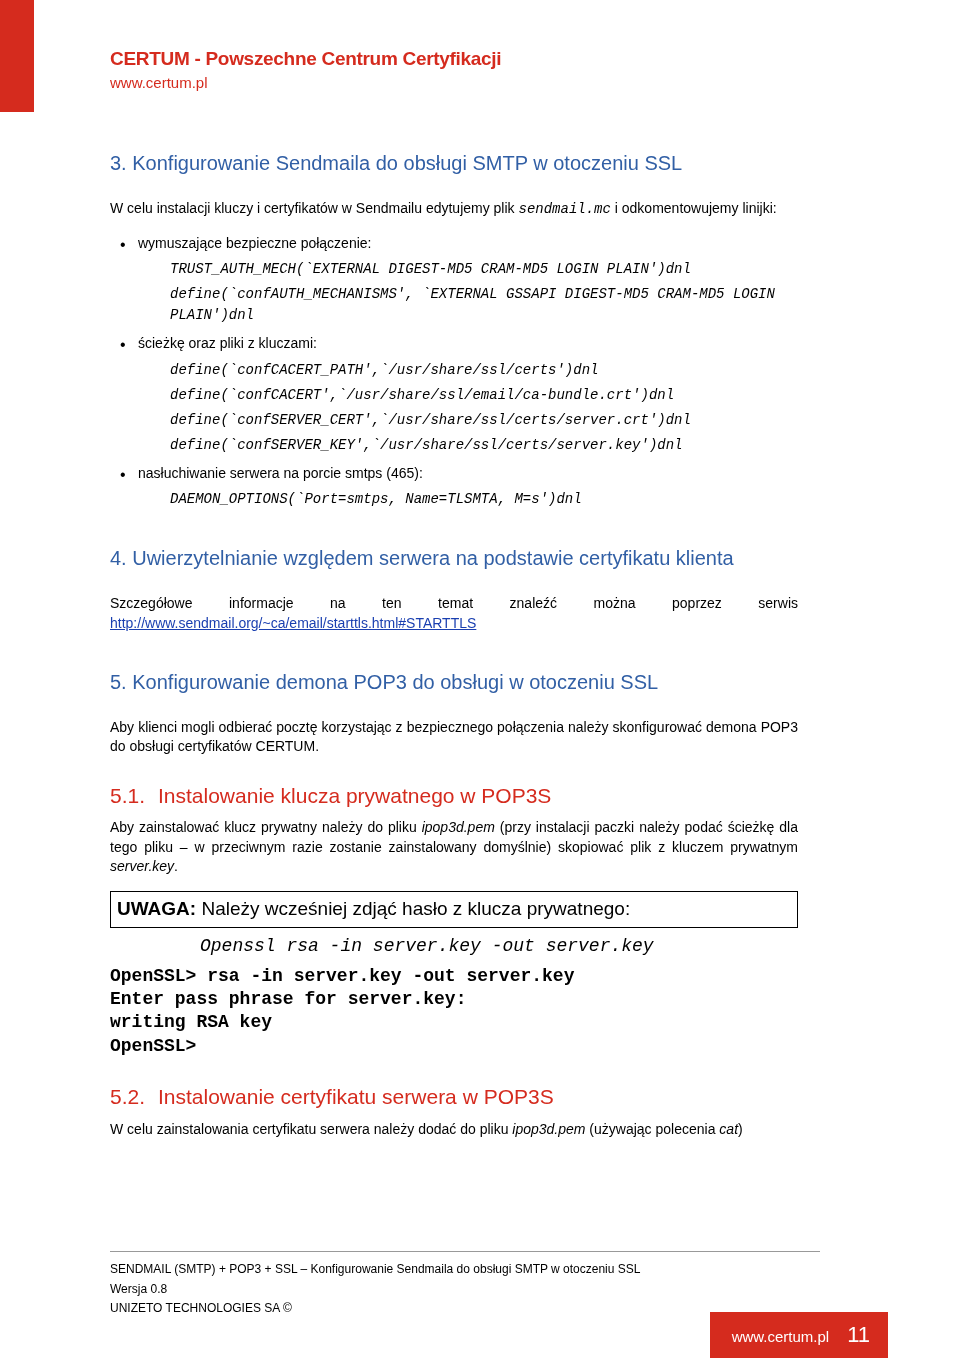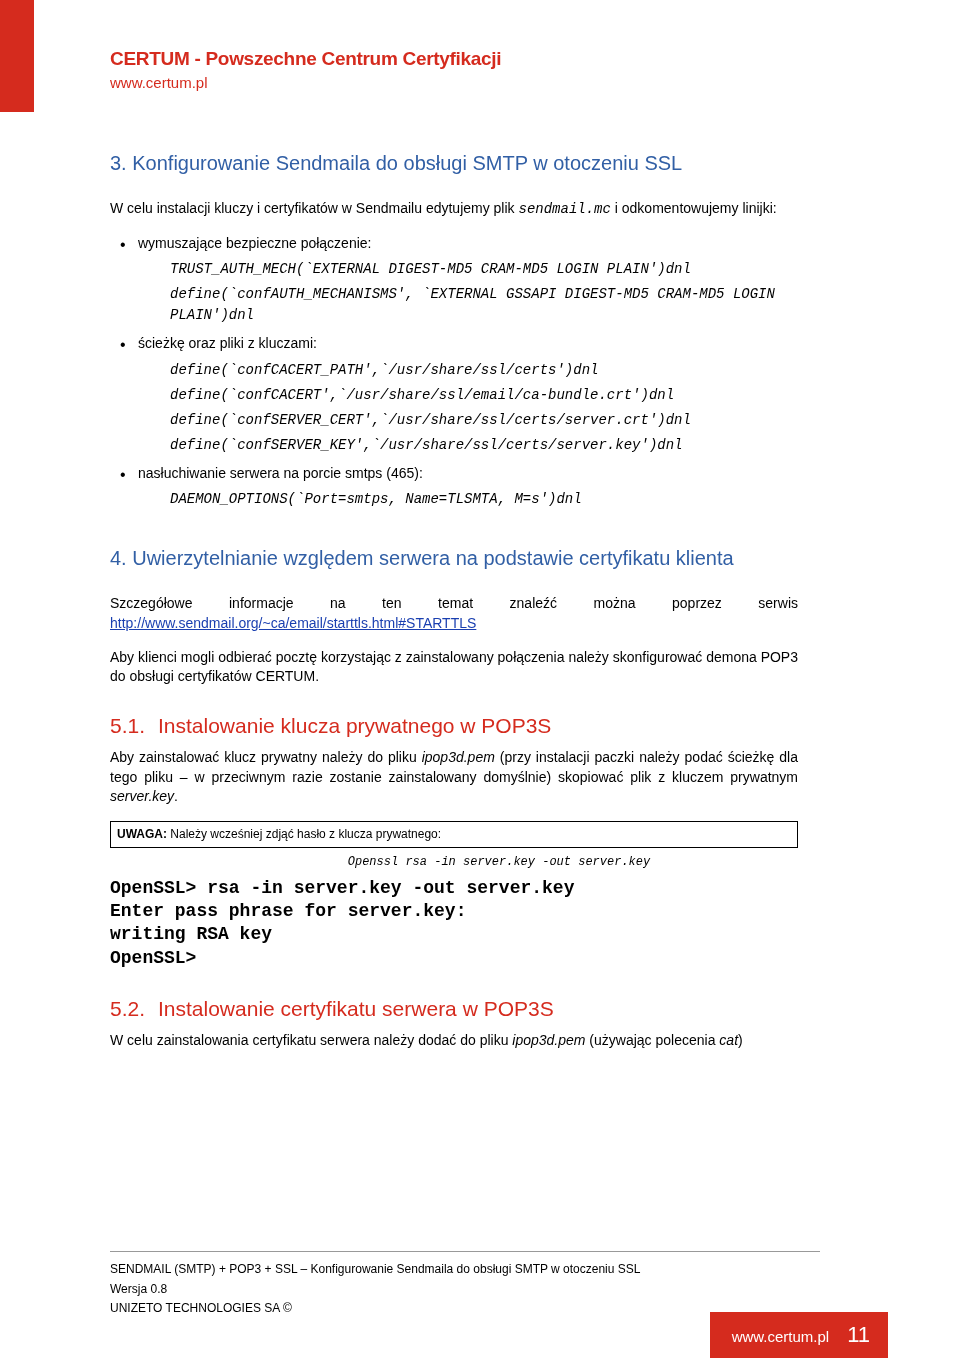--- a/index.html
+++ b/index.html
@@ -103,30 +103,29 @@
     margin: 24px 0 8px 0;
   }
   h3.subsection .num {
     display: inline-block;
     width: 48px;
   }
   .notice-box {
     border: 1px solid #000;
     padding: 4px 6px;
     margin: 8px 0 6px 0;
-    font-size: 12px;
+    font-size: 19px;
   }
   .notice-box b { font-weight: bold; }
   .mono-block {
     font-family: "Courier New", monospace;
-    font-size: 12px;
+    font-size: 18px;
     font-style: italic;
     padding-left: 90px;
     margin: 6px 0;
-    text-align: center;
   }
   .terminal {
     font-family: "Courier New", monospace;
     font-weight: bold;
     font-size: 18px;
     line-height: 1.3;
     margin: 4px 0 10px 0;
     white-space: pre;
   }
   .hr {
@@ -201,22 +200,23 @@
       </li>
     </ul>
 
     <h2 class="section" style="margin-top:34px">4. Uwierzytelnianie względem serwera na podstawie certyfikatu klienta</h2>
 
     <p class="body-text">
       <span class="justify-line" style="display:block">Szczegółowe informacje na ten temat znaleźć można poprzez serwis</span>
       <a href="#" class="link">http://www.sendmail.org/~ca/email/starttls.html#STARTTLS</a>
     </p>
 
-
-    <p class="body-text">Aby klienci mogli odbierać pocztę korzystając z zainstalowany połączenia należy skonfigurować demona POP3 do obsługi certyfikatów CERTUM.</p>
+    <h2 class="section" style="margin-top:34px">5. Konfigurowanie demona POP3 do obsługi w otoczeniu SSL</h2>
+
+    <p class="body-text">Aby klienci mogli odbierać pocztę korzystając z bezpiecznego połączenia należy skonfigurować demona POP3 do obsługi certyfikatów CERTUM.</p>
 
     <h3 class="subsection">
       <span class="num">5.1.</span><span>Instalowanie klucza prywatnego w POP3S</span>
     </h3>
 
     <p class="body-text">
       <span>Aby zainstalować klucz prywatny należy do pliku </span><span class="italic">ipop3d.pem</span><span> (przy instalacji paczki należy podać ścieżkę dla tego pliku – w przeciwnym razie zostanie zainstalowany domyślnie) skopiować plik z kluczem prywatnym </span><span class="italic">server.key</span><span>.</span>
     </p>
 
     <div class="notice-box">

